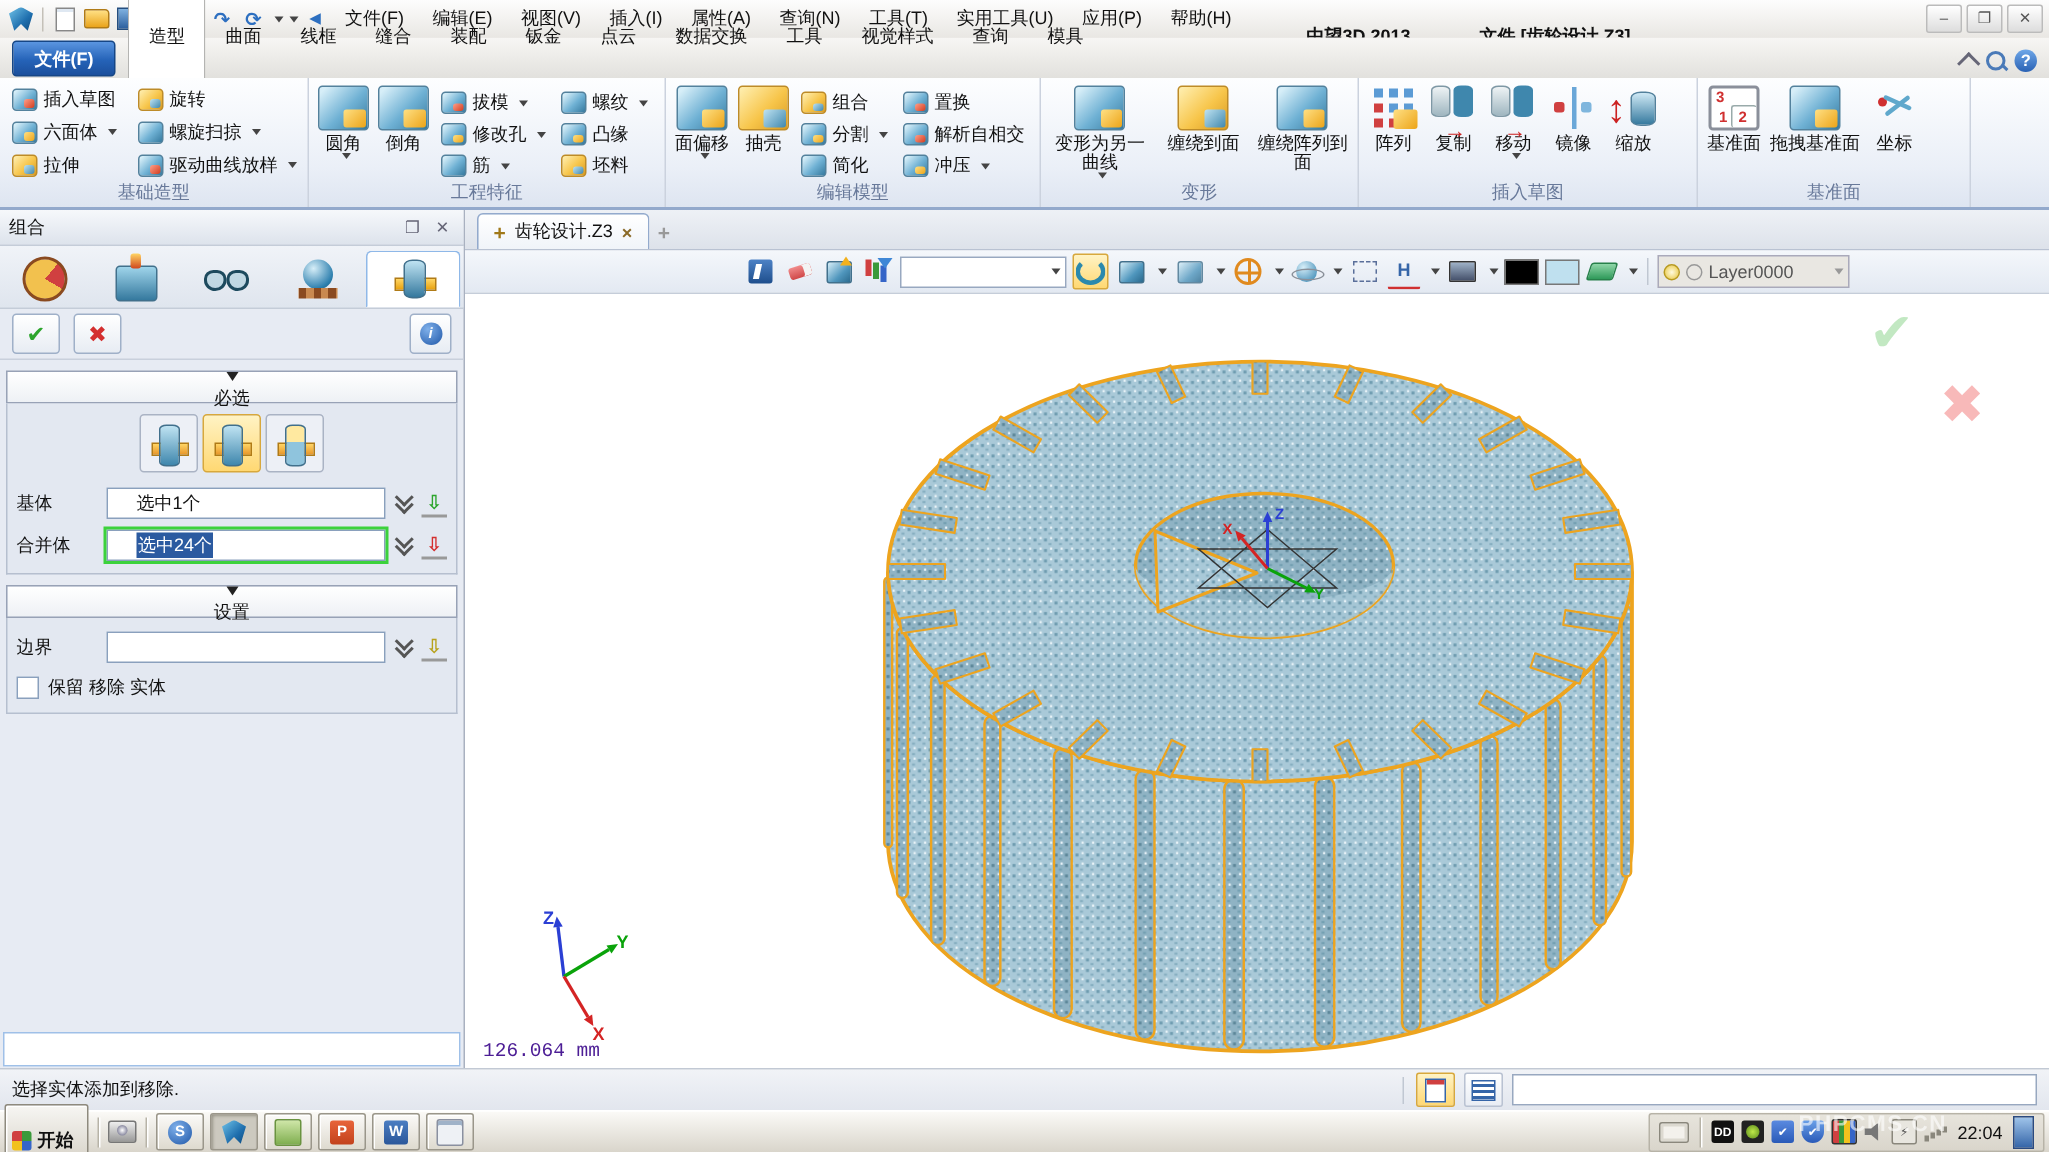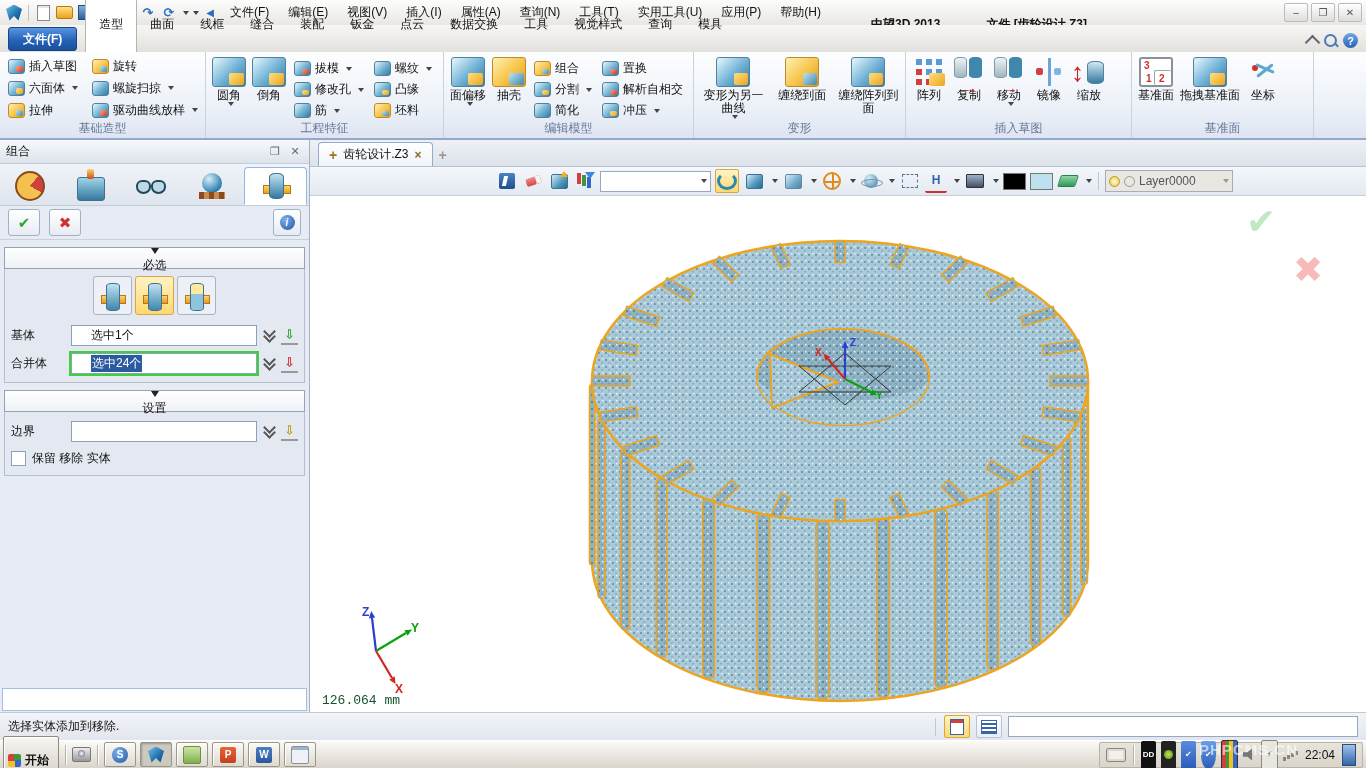--- a/index.html
+++ b/index.html
@@ -168,21 +168,21 @@
   .vt-mon{width:16px;height:12px;background:linear-gradient(#9fb2c8,#44506a);border:1px solid #333;border-radius:1px;}
   .swatch{width:21px;height:15px;border:1px solid #777;flex:none;}
   .vt-face{width:16px;height:10px;background:linear-gradient(#8fd6a8,#2f9a5a);border:1px solid #27804a;border-radius:2px;transform:skewX(-18deg);}
   .vt-layer{width:120px;height:20px;background:#e9e7e2;border:1px solid #aab;display:flex;align-items:center;gap:4px;padding:0 3px;color:#555;flex:none;}
   .bulb{width:9px;height:9px;border-radius:50%;background:radial-gradient(#fffbe0,#e8c53a);border:1px solid #b89a20;}
   .ring{width:9px;height:9px;border-radius:50%;border:1.5px solid #999;}
   .vsep{width:1px;height:18px;background:#c0c7d2;margin:0 2px;}
 
   #viewport{flex:1;position:relative;background:#fff;overflow:hidden;}
   #gear{position:absolute;inset:0;}
-  #measure{position:absolute;left:12px;bottom:4px;color:#14532d;font-family:"Liberation Mono","DejaVu Sans Mono",monospace;font-size:13px;}
+  #measure{position:absolute;left:12px;bottom:4px;color:#4c1d95;font-family:"Liberation Mono","DejaVu Sans Mono",monospace;font-size:13px;}
 
   
   #statusbar{position:absolute;left:0;right:0;top:712px;height:28px;background:linear-gradient(#f1f3f7,#e2e6ee);
              border-top:1px solid #c2c9d4;display:flex;align-items:center;padding:0 8px;gap:6px;box-sizing:border-box;}
   #statusbar .gap{flex:1;}
   .sb-btn{width:24px;height:21px;border:1px solid #b9c2d2;border-radius:2px;background:linear-gradient(#fff,#e9edf4);display:flex;align-items:center;justify-content:center;}
   .sb-btn.active{background:linear-gradient(#fff3c4,#ffd873);border-color:#d8a83c;}
   .sb-doc{width:12px;height:14px;background:#fff;border:1px solid #3565a8;box-shadow:inset 0 3px 0 #d04040;}
   .sb-list{width:14px;height:12px;background:repeating-linear-gradient(#fff 0 2px,#3565a8 2px 4px);border:1px solid #3565a8;}
   #sb-input{width:348px;height:19px;background:#fff;border:1px solid #98a8c0;}
@@ -201,21 +201,21 @@
   .tbtn.pressed{background:#ccc9bf;box-shadow:inset 1px 1px 2px #9a968a;}
   .app16{width:16px;height:16px;border-radius:2px;display:flex;align-items:center;justify-content:center;color:#fff;font-weight:bold;font-size:10px;}
   .a-s{border-radius:50%;background:radial-gradient(circle at 35% 30%,#7fb0ea,#1f57a8);}
   .a-green{background:linear-gradient(#cfe6a8,#7fae4f);border:1px solid #6a9340;}
   .a-p{background:linear-gradient(#e8643a,#c2421c);}
   .a-w{background:linear-gradient(#4b7ec2,#2b579a);}
   .a-calc{background:#eef1f5;border:1px solid #8a90a0;box-shadow:inset 0 3px 0 #9fb2c8;}
   #tray{margin-left:auto;display:flex;align-items:center;gap:5px;height:24px;border:1px solid #b7b3a7;border-radius:2px;
         background:linear-gradient(#e7e4dc,#d9d5cb);padding:0 6px;position:relative;}
   .kb{width:18px;height:12px;background:#f3f1ec;border:1px solid #8a877c;border-radius:2px;box-shadow:inset 0 0 0 2px #dcd9d0;}
-  .tr16{width:15px;height:28px;border-radius:2px;display:flex;align-items:center;justify-content:center;color:#fff;font-size:8px;font-weight:bold;}
+  .tr16{width:15px;height:15px;border-radius:2px;display:flex;align-items:center;justify-content:center;color:#fff;font-size:8px;font-weight:bold;}
   .t-dd{background:#111;}
   .t-nv{background:#222;position:relative;} .t-nv::after{content:"";width:9px;height:9px;border-radius:50%;background:radial-gradient(#bfe84a,#5a8a1a);}
   .t-v{background:linear-gradient(#5a8ae0,#2a5ab8);}
   .t-sh{background:linear-gradient(#6aa0e8,#2a5ab8);border-radius:2px 2px 50% 50%;}
   .t-gr{background:linear-gradient(90deg,#d04040 0 25%,#3a9a3a 0 50%,#f2c11d 0 75%,#3565c8 0);border:1px solid #333;}
   .t-sp{width:13px;height:12px;background:#777;clip-path:polygon(0 32%,35% 32%,70% 0,70% 100%,35% 68%,0 68%);}
   .t-pl{background:#e8e6df;border:1px solid #8a877c;color:#555;}
   .t-sig i{display:block;width:3px;height:4px;background:#8a877c;box-shadow:4px -2px 0 #8a877c,8px -4px 0 #8a877c,12px -6px 0 #8a877c;margin:8px 12px 0 0;}
   #clock{font-size:12px;padding:0 2px;}
   .deskshow{width:12px;height:20px;background:linear-gradient(#9fc4ea,#3565a8);border:1px solid #2a4a80;}

